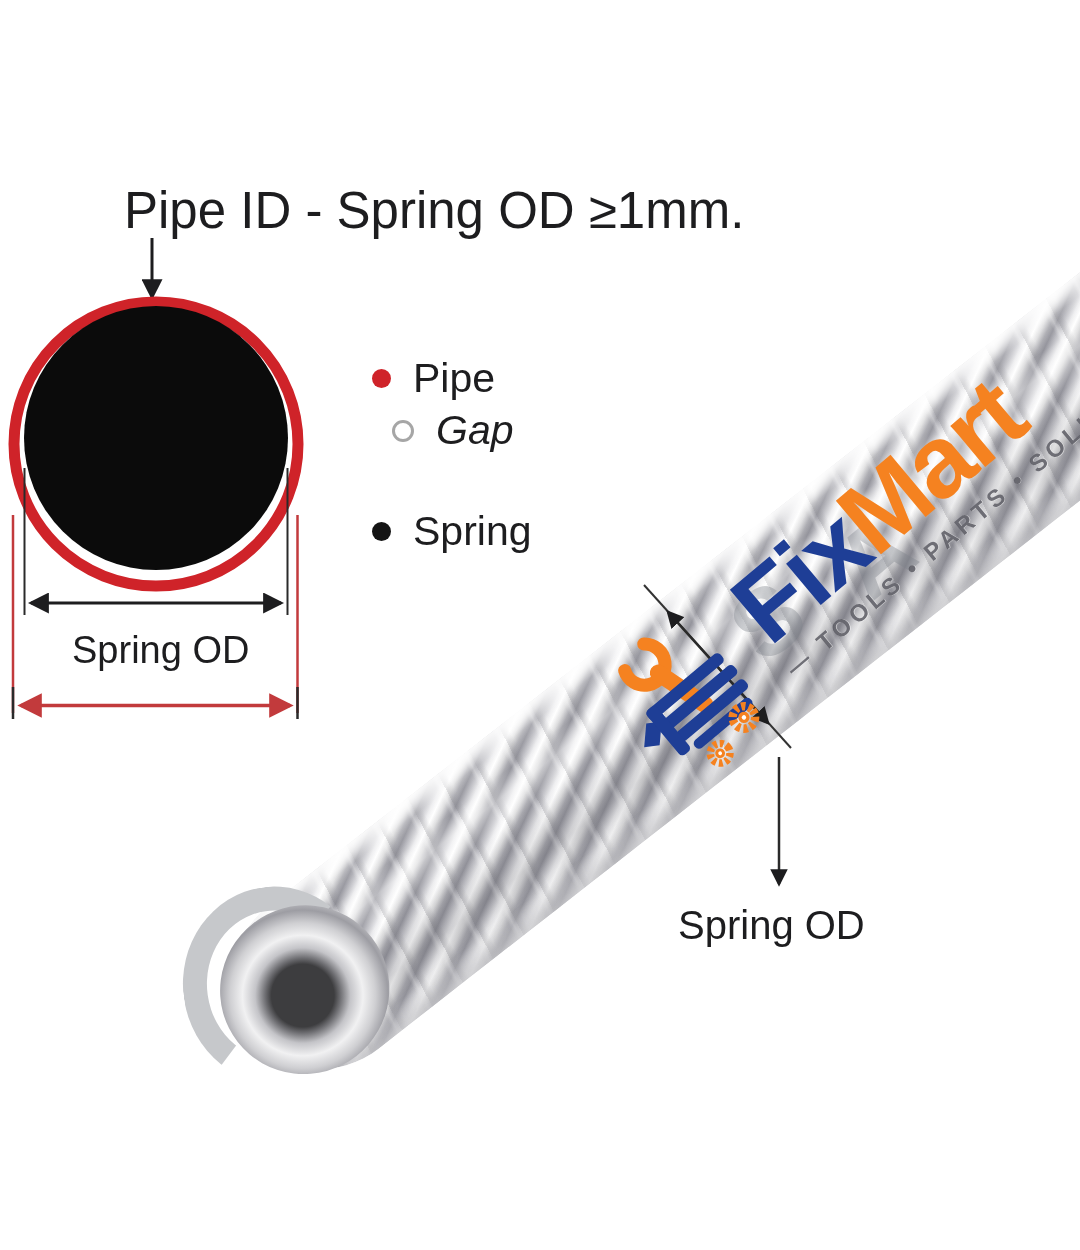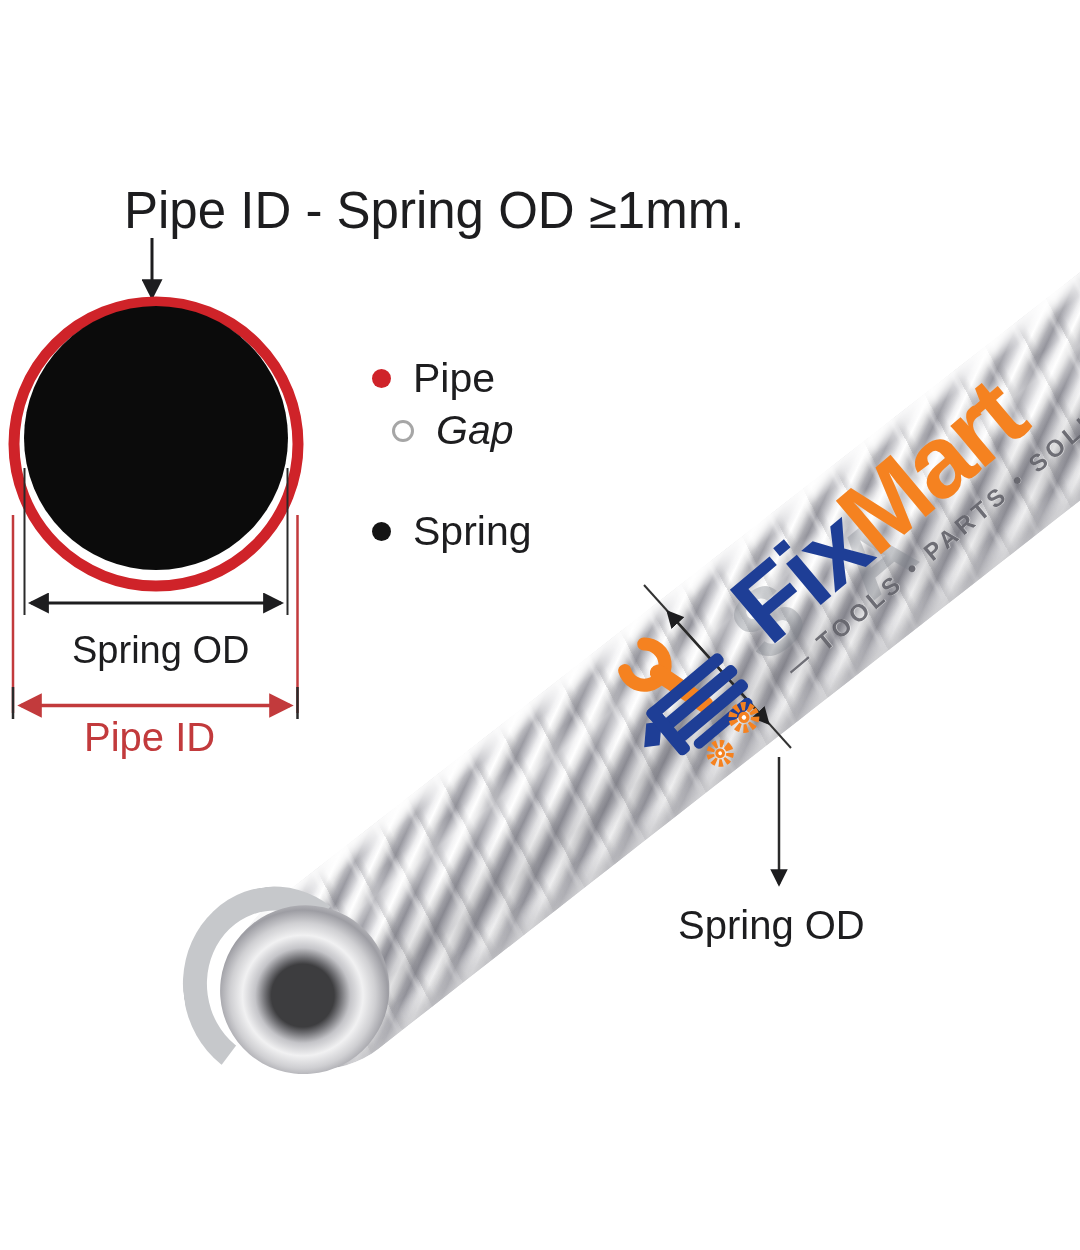--- a/index.html
+++ b/index.html
@@ -144,21 +144,20 @@
 
     <div class="textcol">
       <div class="brand"><span class="fix">Fix</span><span class="mart">Mart</span></div>
       <div class="tagline">— TOOLS • PARTS • SOLUTIONS —</div>
     </div>
   </div>
 
   <div class="abs title">Pipe ID - Spring OD ≥1mm.</div>
 
   <div class="abs lbl spring-od-left">Spring OD</div>
-  <div class="abs lbl pipe-id-lbl">Pipe ID</div>
 
   <div class="abs legend-row lg1">
     <span class="dot dot-pipe"></span>
     <span class="txt">Pipe</span>
   </div>
   <div class="abs legend-row lg2">
     <span class="dot dot-gap"></span>
     <span class="txt">Gap</span>
   </div>
   <div class="abs legend-row lg3">

